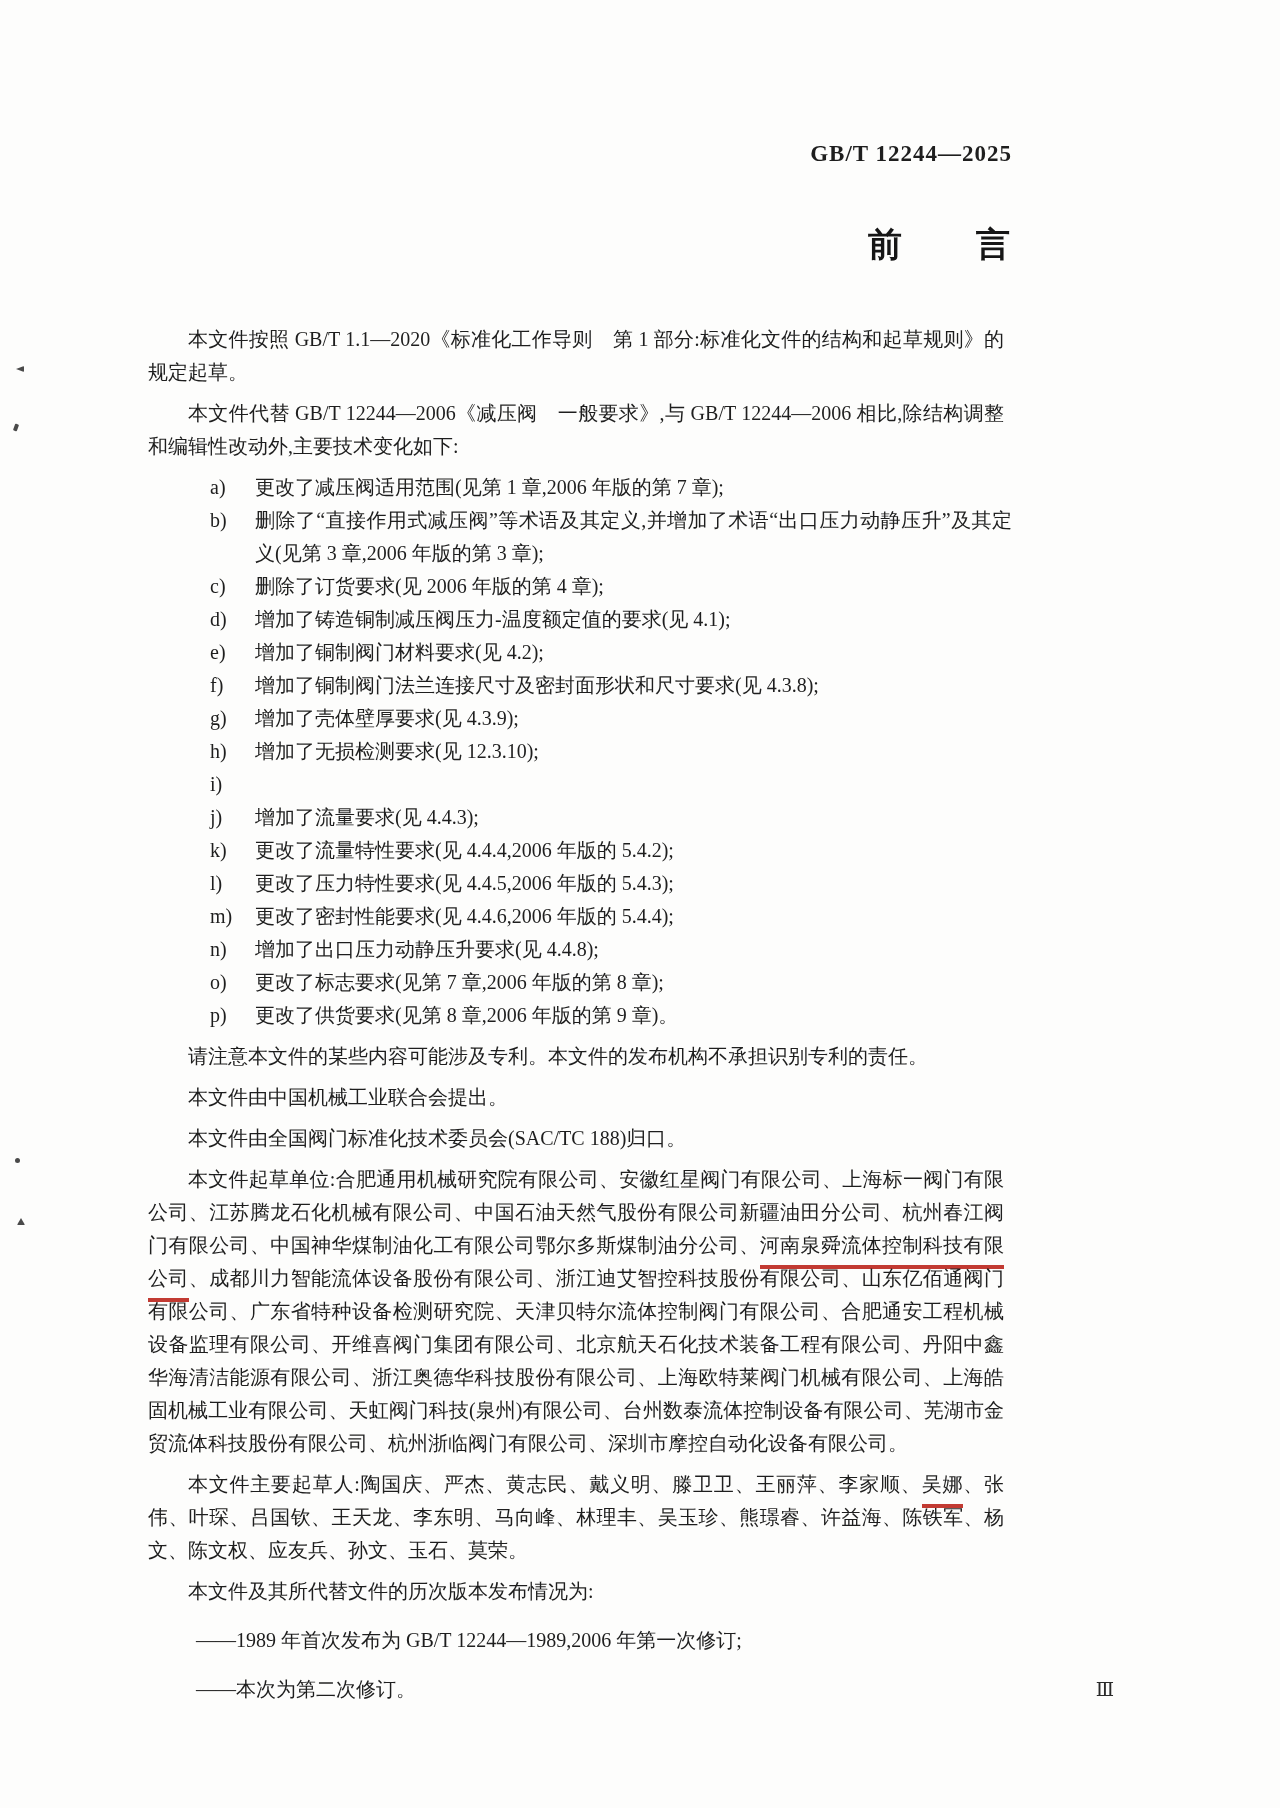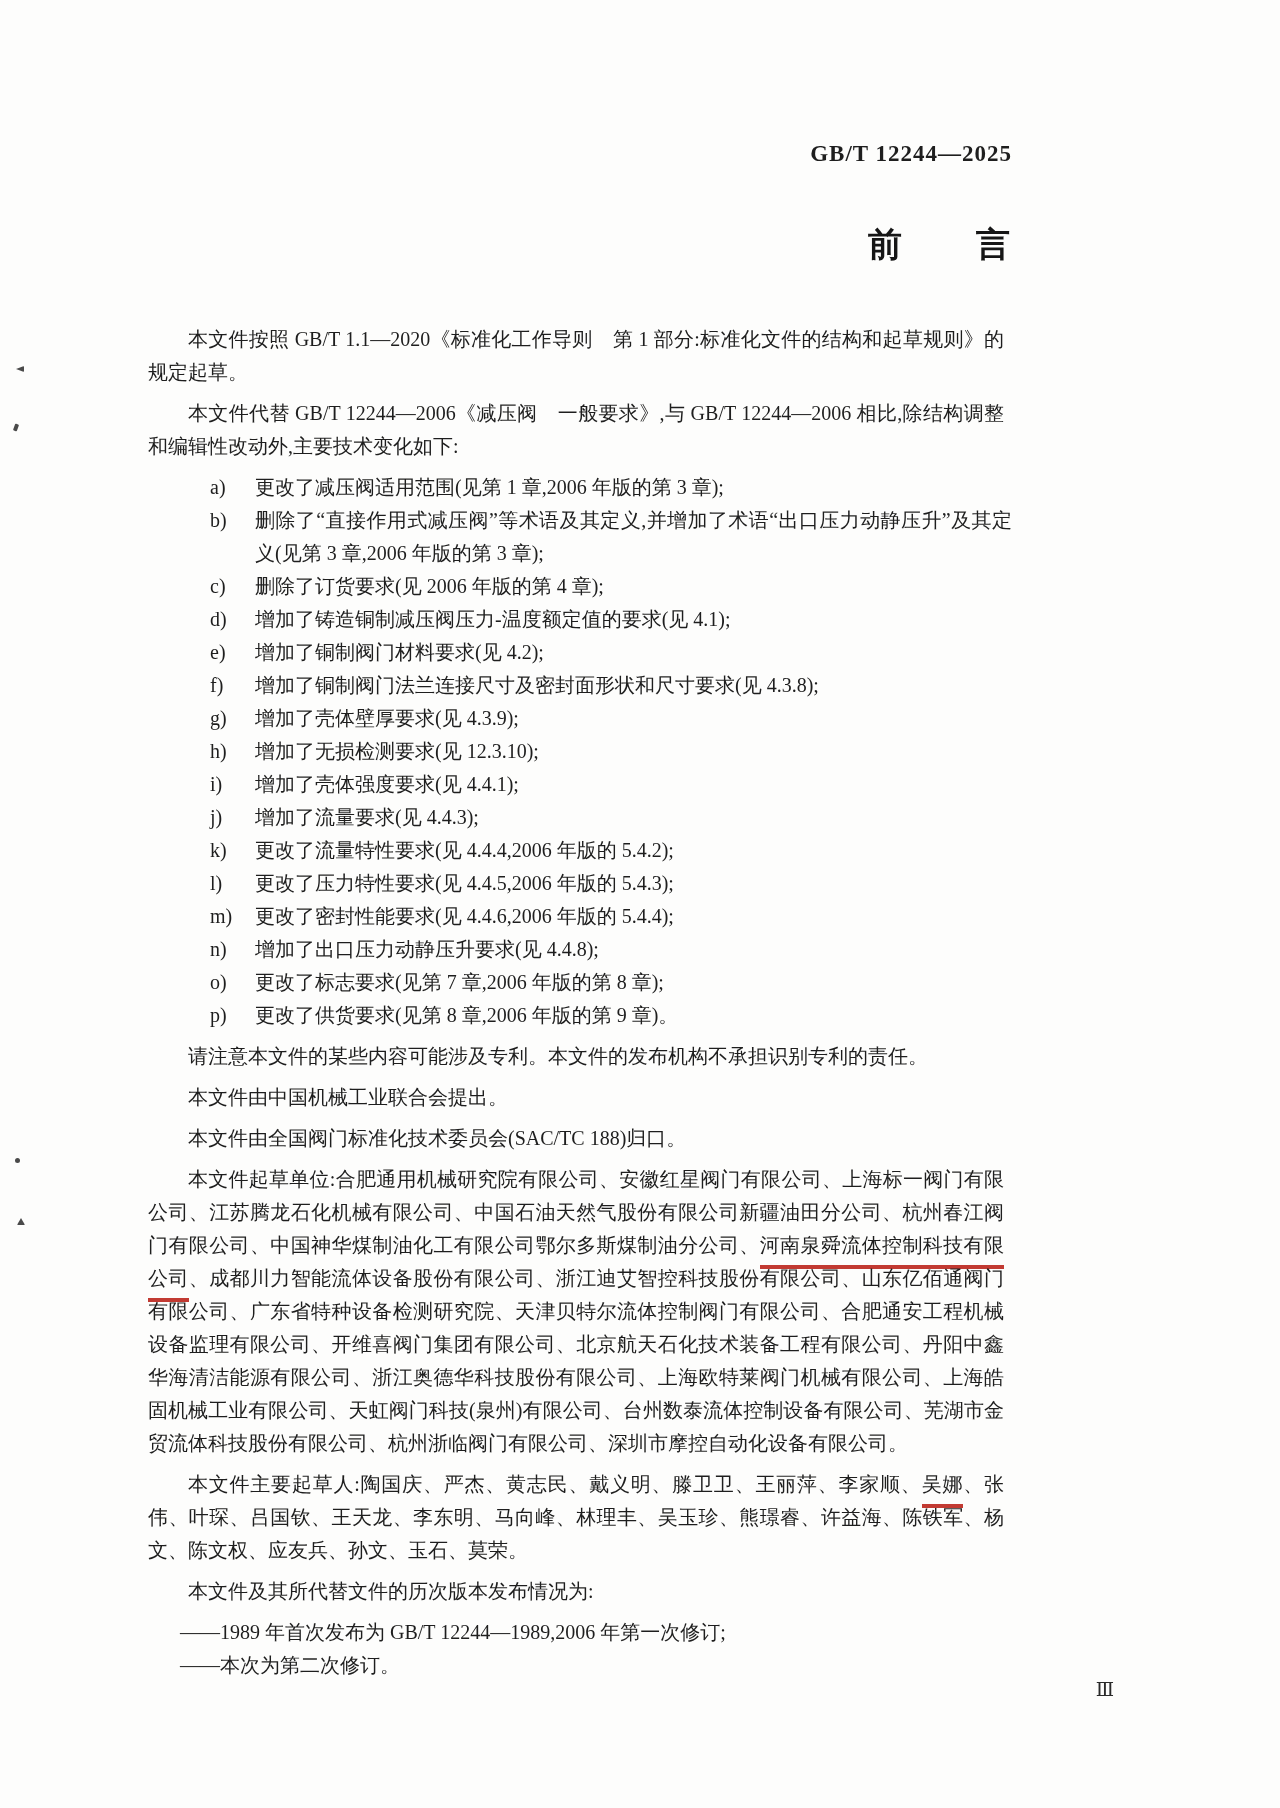--- a/index.html
+++ b/index.html
@@ -53,21 +53,21 @@
   .change-marker{
     flex:0 0 45px;
     margin-left:70px;
     font-size:20px;
   }
   .change-text{flex:1;}
   .hl-red{
     border-bottom:4px solid #c23a32;
     padding-bottom:9px;
   }
-  .history-item{text-indent:2em;margin:0;}
+  .history-item{text-indent:2em;margin:16px;}
   .page-number{
     position:absolute;
     right:166px;top:1678px;
     font-size:19px;
     font-family:"DejaVu Serif",serif;
     color:#2a2a2a;
   }
   
   .speck{position:absolute;background:#4a4a4a;border-radius:1px;}
   .speck1{left:16px;top:366px;width:8px;height:6px;clip-path:polygon(100% 0,100% 100%,0 50%);}
@@ -91,21 +91,21 @@
 
     <h1 class="doc-title">前　　言</h1>
 
     <p class="para">本文件按照 GB/T 1.1—2020《标准化工作导则　第 1 部分:标准化文件的结构和起草规则》的规定起草。</p>
 
     <p class="para">本文件代替 GB/T 12244—2006《减压阀　一般要求》,与 GB/T 12244—2006 相比,除结构调整和编辑性改动外,主要技术变化如下:</p>
 
     <ul class="changes-list">
       <li class="change-item">
           <span class="change-marker">a)</span>
-          <span class="change-text">更改了减压阀适用范围(见第 1 章,2006 年版的第 3 章);</span>
+          <span class="change-text">更改了减压阀适用范围(见第 1 章,2006 年版的第 7 章);</span>
         </li>
       <li class="change-item">
           <span class="change-marker">b)</span>
           <span class="change-text">删除了“直接作用式减压阀”等术语及其定义,并增加了术语“出口压力动静压升”及其定义(见第 3 章,2006 年版的第 3 章);</span>
         </li>
       <li class="change-item">
           <span class="change-marker">c)</span>
           <span class="change-text">删除了订货要求(见 2006 年版的第 4 章);</span>
         </li>
       <li class="change-item">
@@ -123,21 +123,20 @@
       <li class="change-item">
           <span class="change-marker">g)</span>
           <span class="change-text">增加了壳体壁厚要求(见 4.3.9);</span>
         </li>
       <li class="change-item">
           <span class="change-marker">h)</span>
           <span class="change-text">增加了无损检测要求(见 12.3.10);</span>
         </li>
       <li class="change-item">
           <span class="change-marker">i)</span>
-          <span class="change-text">增加了壳体强度要求(见 4.4.1);</span>
         </li>
       <li class="change-item">
           <span class="change-marker">j)</span>
           <span class="change-text">增加了流量要求(见 4.4.3);</span>
         </li>
       <li class="change-item">
           <span class="change-marker">k)</span>
           <span class="change-text">更改了流量特性要求(见 4.4.4,2006 年版的 5.4.2);</span>
         </li>
       <li class="change-item">

